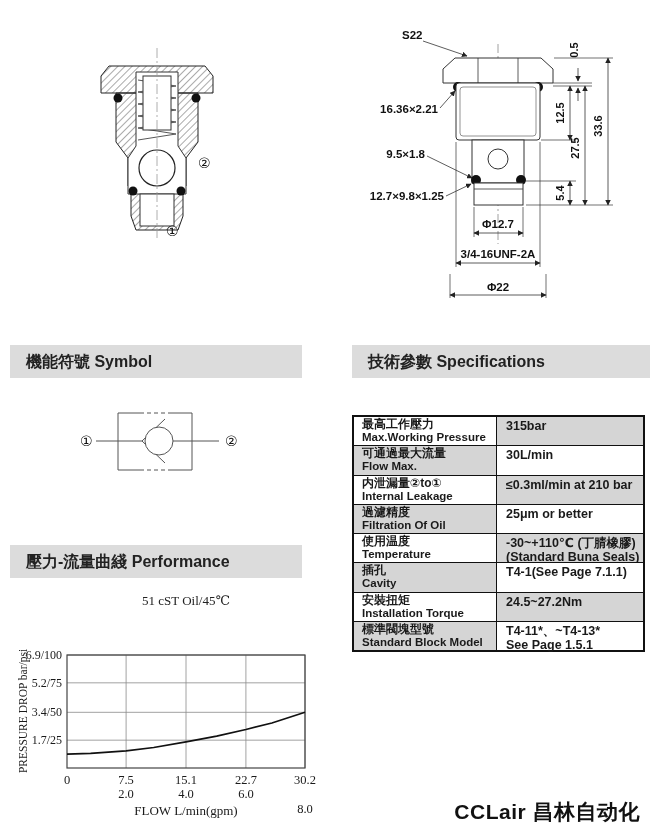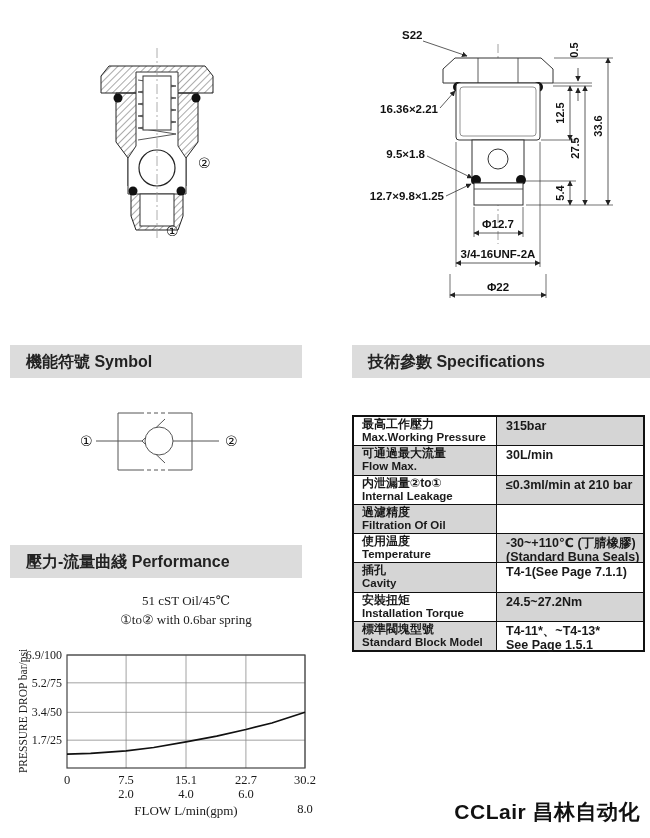--- a/index.html
+++ b/index.html
@@ -192,20 +192,24 @@
       <div class="spec-value">
           <div class="val">≤0.3ml/min at 210 bar</div>
           <div class="val"></div>
         </div>
     </div>
     <div class="spec-row">
       <div class="spec-label">
           <div class="zh">過濾精度</div>
           <div class="en">Filtration Of Oil</div>
         </div>
+      <div class="spec-value">
+          <div class="val">25μm or better</div>
+          <div class="val"></div>
+        </div>
     </div>
     <div class="spec-row">
       <div class="spec-label">
           <div class="zh">使用温度</div>
           <div class="en">Temperature</div>
         </div>
       <div class="spec-value">
           <div class="val">-30~+110℃ (丁腈橡膠)</div>
           <div class="val">(Standard Buna Seals)</div>
         </div>
@@ -236,21 +240,20 @@
           <div class="en">Standard Block Model</div>
         </div>
       <div class="spec-value">
           <div class="val">T4-11*、~T4-13*</div>
           <div class="val">See Page 1.5.1</div>
         </div>
     </div>
   </div>
 
   <div class="cond serif" style="top:593px">51 cST Oil/45℃</div>
-  <div class="cond serif" style="top:612px">①to② with 0.6bar spring</div>
 
   <svg id="chart-svg" class="abs" style="left:20px;top:645px" width="300" height="130" viewBox="0 0 300 130">
       <line x1="47" y1="95.15942028985508" x2="285" y2="95.15942028985508" stroke="#8a8a8a" stroke-width="0.8"></line>
       <line x1="47" y1="67.31884057971016" x2="285" y2="67.31884057971016" stroke="#8a8a8a" stroke-width="0.8"></line>
       <line x1="47" y1="37.84057971014492" x2="285" y2="37.84057971014492" stroke="#8a8a8a" stroke-width="0.8"></line>
       <line x1="47" y1="10" x2="285" y2="10" stroke="#8a8a8a" stroke-width="0.8"></line>
       <line x1="106.10596026490066" y1="10" x2="106.10596026490066" y2="123" stroke="#8a8a8a" stroke-width="0.8"></line>
       <line x1="166" y1="10" x2="166" y2="123" stroke="#8a8a8a" stroke-width="0.8"></line>
       <line x1="225.89403973509934" y1="10" x2="225.89403973509934" y2="123" stroke="#8a8a8a" stroke-width="0.8"></line>
       <line x1="285" y1="10" x2="285" y2="123" stroke="#8a8a8a" stroke-width="0.8"></line>

